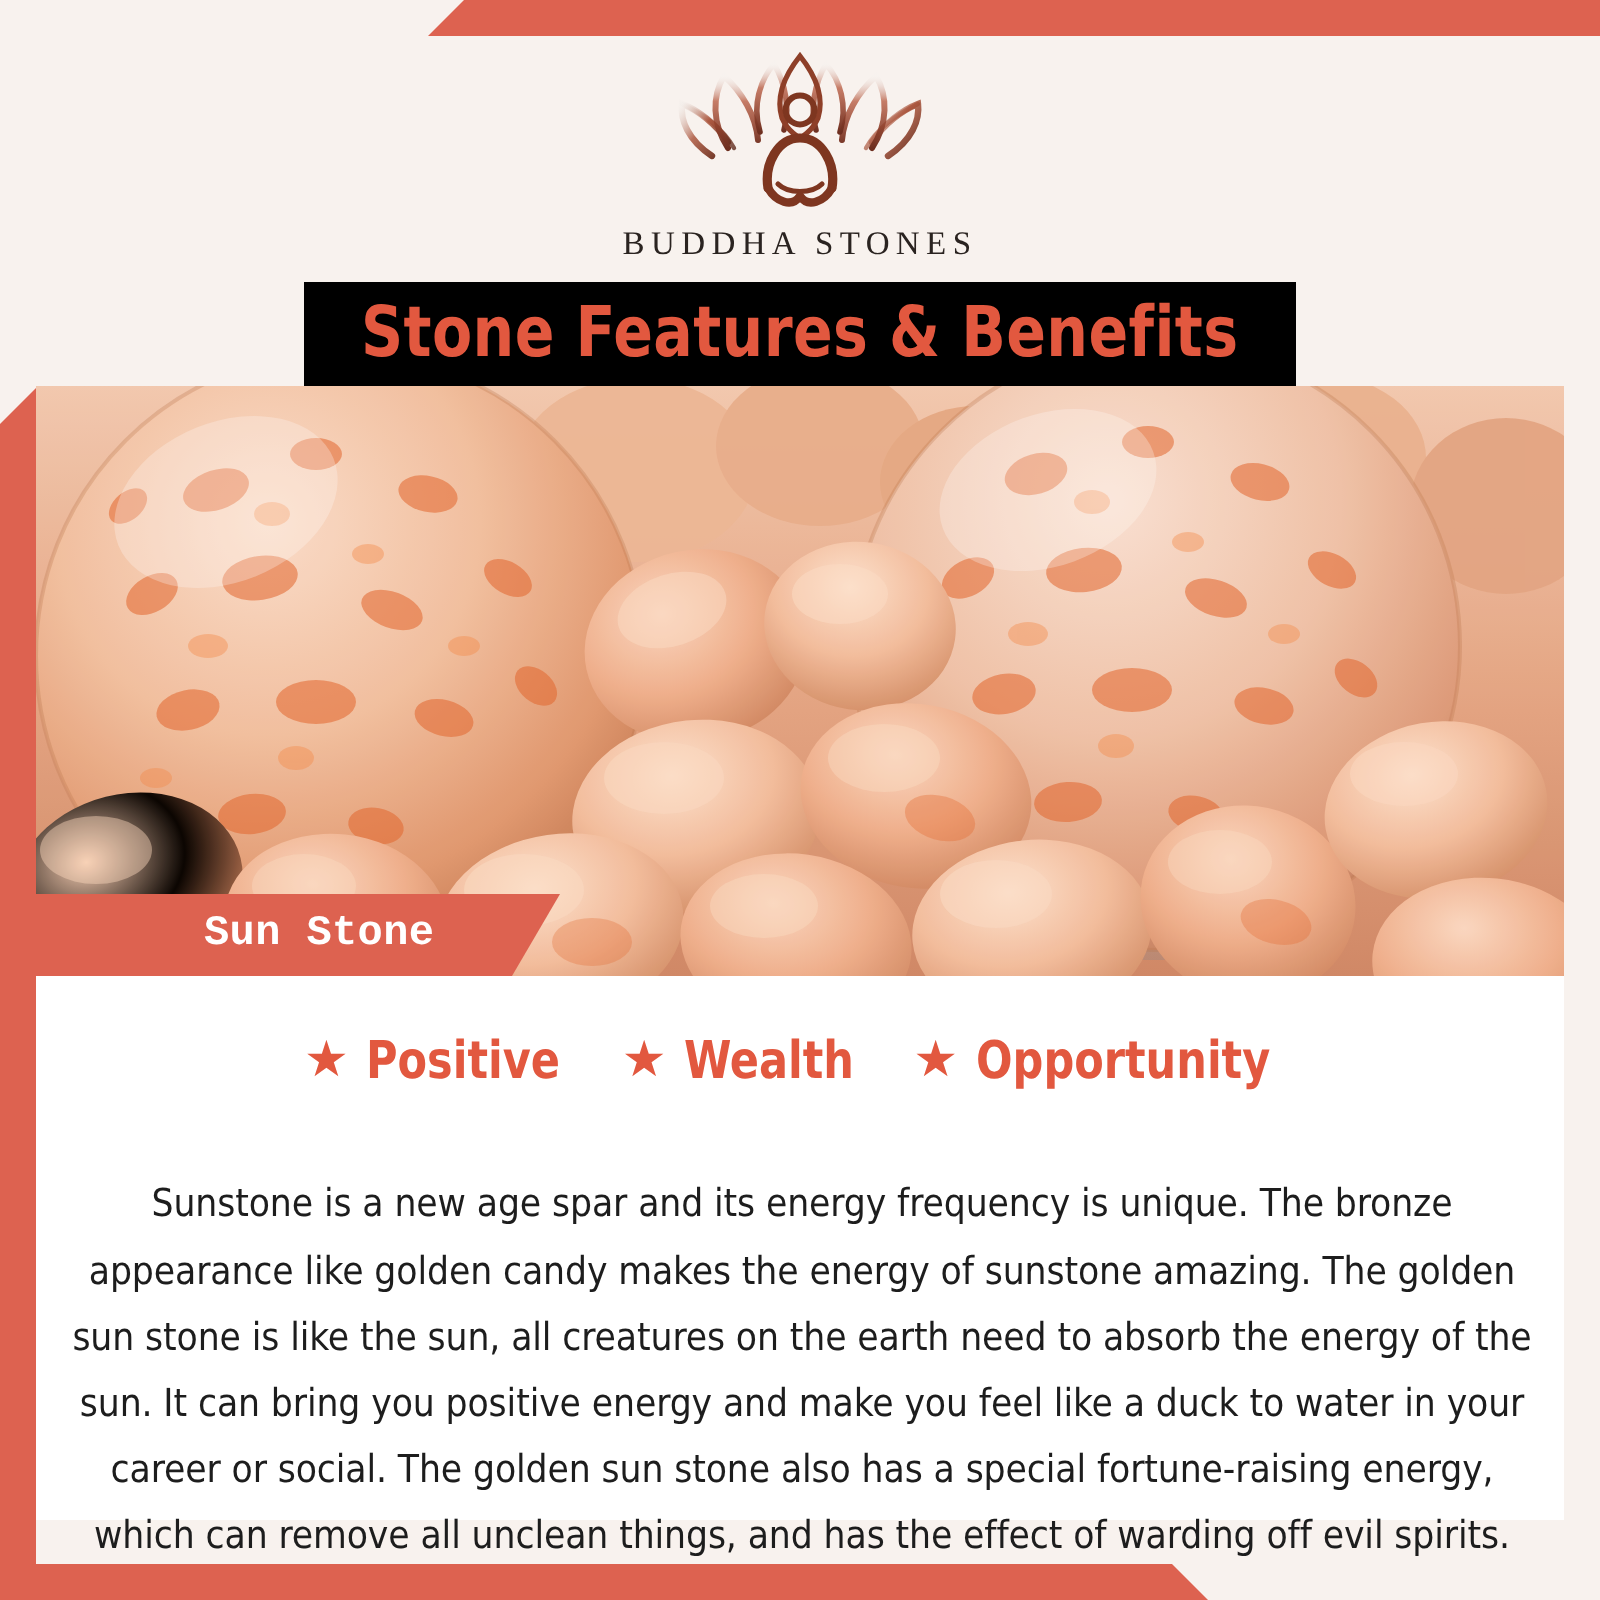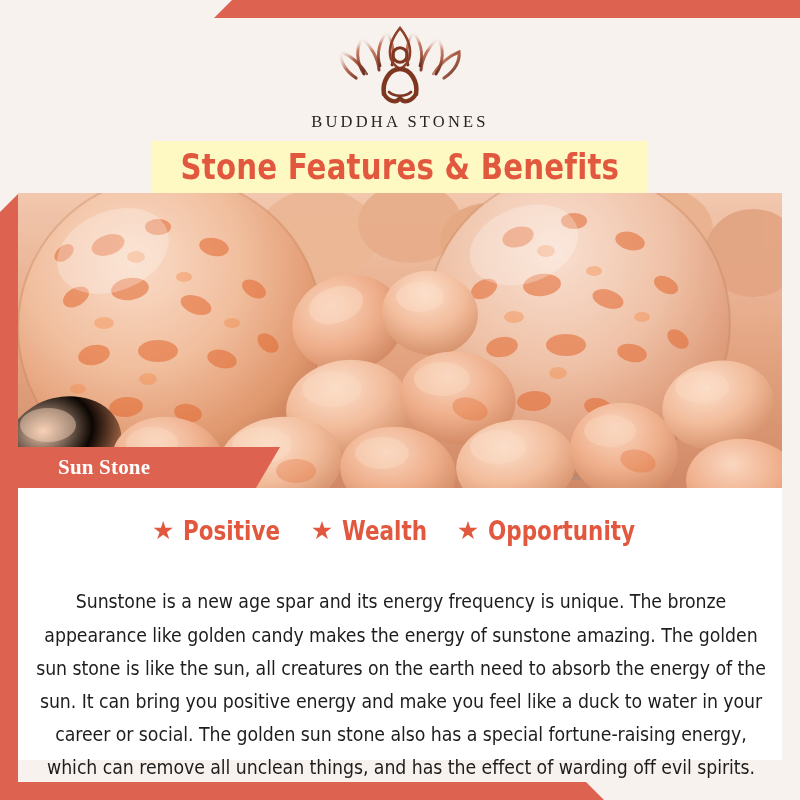--- a/index.html
+++ b/index.html
@@ -83,21 +83,21 @@
     text-align: center;
   }
 
   
   .title-band {
     position: absolute;
     top: 141px;
     left: 152px;
     width: 496px;
     height: 52px;
-    background: #fef9c3;
+    background: #000000;
     display: flex;
     align-items: center;
     justify-content: center;
   }
   .title-text {
     font-family: "DejaVu Sans Condensed", "Liberation Sans Narrow", "Liberation Sans", sans-serif;
     font-weight: bold;
     font-size: 35px;
     line-height: 1;
     color: #e2583f;
@@ -124,23 +124,23 @@
     left: 18px;
     top: 447px;
     width: 262px;
     height: 41px;
     background: #dd6250;
     clip-path: polygon(0 0, 262px 0, 238px 41px, 0 41px);
     display: flex;
     align-items: center;
   }
   .ribbon-text {
-    margin-left: 40px;
+    margin-left: 84px;
     color: #ffffff;
-    font-family: Liberation Serif, serif;
+    font-family: Liberation Mono, monospace;
     font-weight: bold;
     font-size: 21px;
     letter-spacing: 0.2px;
     white-space: nowrap;
   }
 
   
   .panel {
     position: absolute;
     left: 18px;

